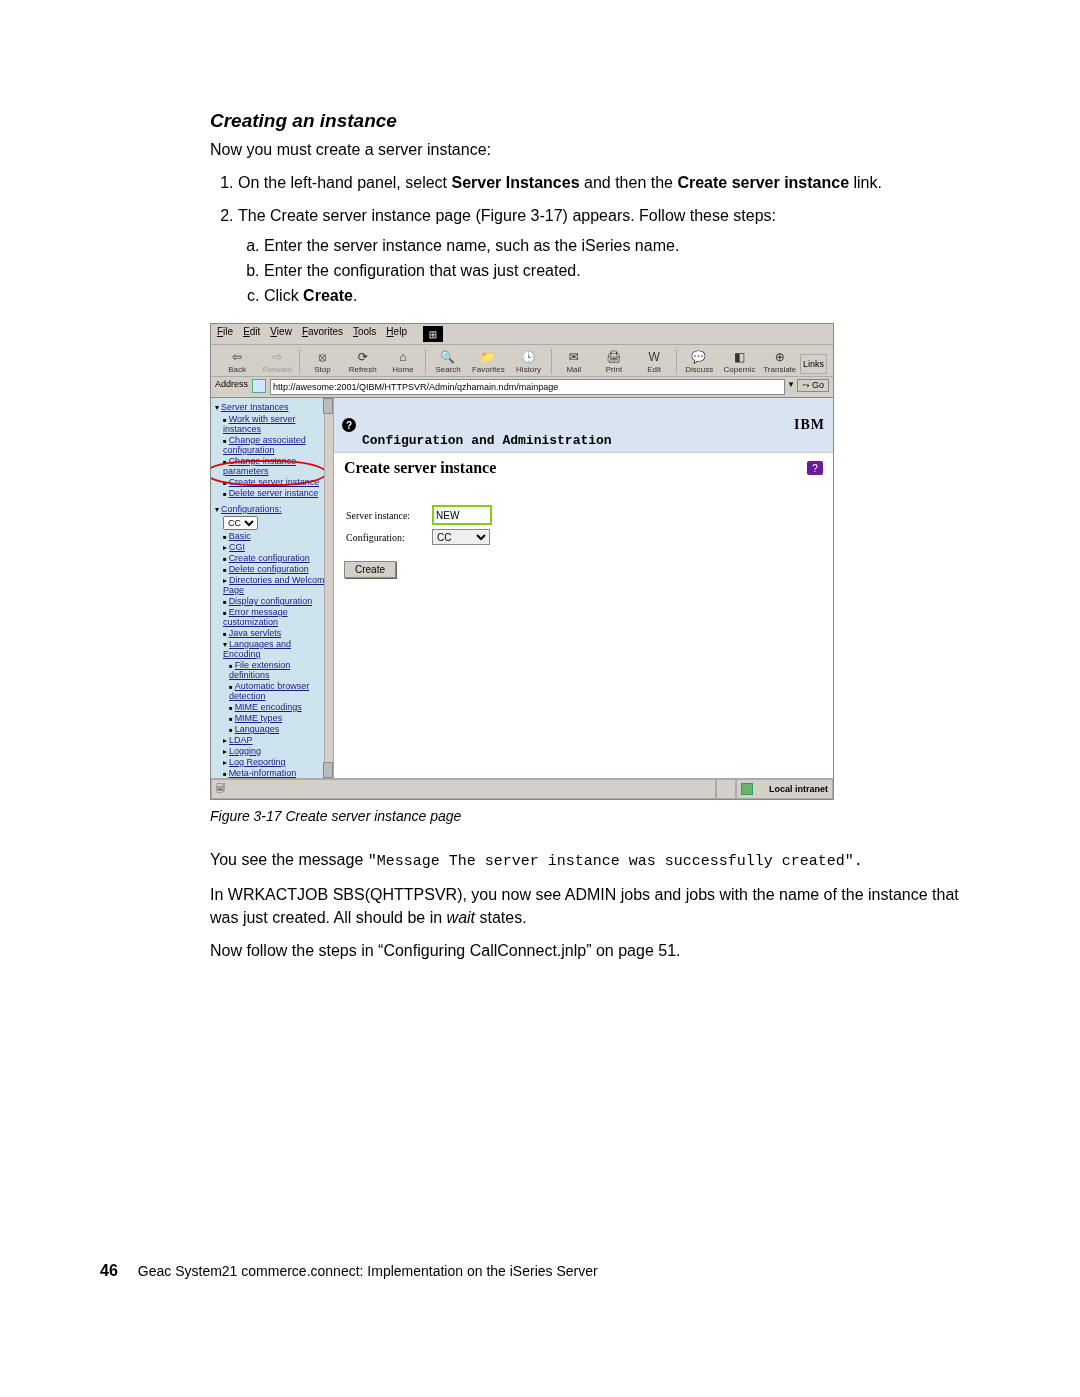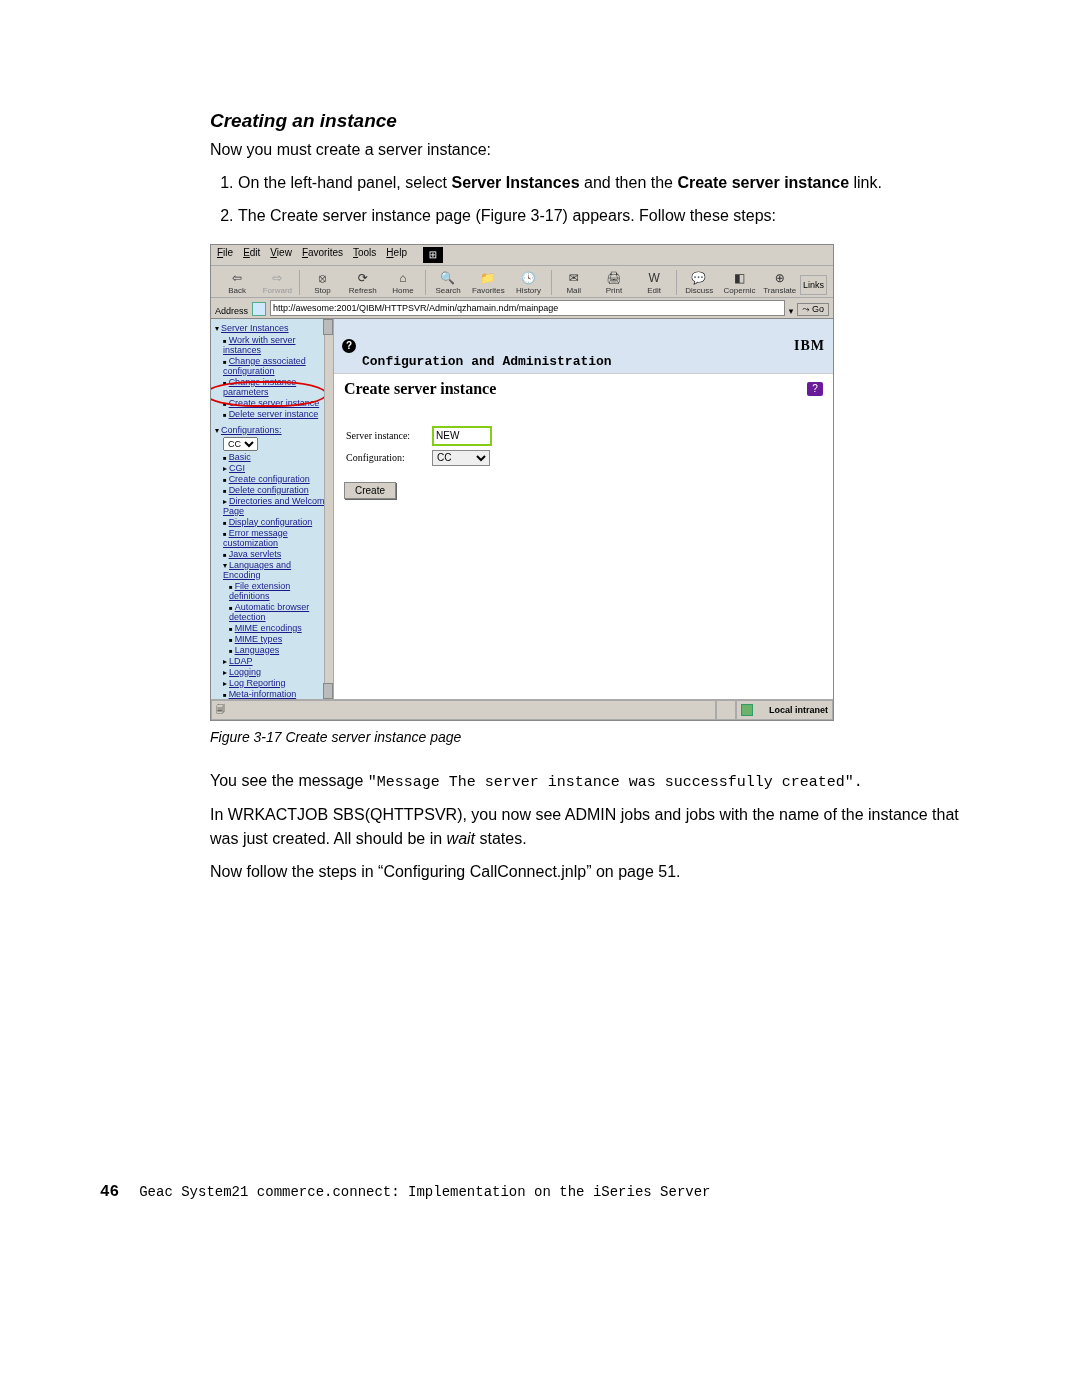--- a/index.html
+++ b/index.html
@@ -92,21 +92,21 @@
     width: 20px; height: 16px;
     background: #000;
     margin-left: 6px;
     align-self: flex-start;
     display: flex; align-items: center; justify-content: center;
     color: #fff; font-size: 10px;
   }
   .addrbar {
     background: #d4d0c8;
     display: flex;
-    align-items: flex-end;
+    align-items: flex-start;
     padding: 2px 4px;
     border-bottom: 1px solid #888;
     gap: 4px;
     font-size: 9px;
   }
   .addrbar .ie {
     width: 12px; height: 12px;
     border: 1px solid #5a8;
     background: #cfe8ff;
     display: inline-block;
@@ -206,40 +206,46 @@
   .statusbar .cell.zone .ic { width:10px; height:10px; background:#6bb36b; border:1px solid #396; display:inline-block;}
 
   .caption { font-style: italic; font-size: 14px; margin: 8px 0 24px 0; }
 
   .footer {
     display:flex;
     align-items: baseline;
     gap: 20px;
     margin-top: 300px;
     margin-left: -110px;
-    font-family: Liberation Mono, monospace;
   }
   .footer .pn { font-weight: bold; font-size: 16px; }
   .footer .ft { font-size: 14px; }
   .underline-first::first-letter { text-decoration: underline; }
 </style>
 </head>
 <body>
 
 <div class="page">
 
   <div class="heading">Creating an instance</div>
   <p class="body-text">Now you must create a server instance:</p>
 
   <ol class="main-list">
     <li>
       <span>On the left-hand panel, select </span><span class="bold">Server Instances</span><span> and then the </span><span class="bold">Create server instance</span><span> link.</span>
     </li>
     <li>
       <span>The Create server instance page (Figure 3-17) appears. Follow these steps:</span>
+      <ol class="sub-list">
+        <li>Enter the server instance name, such as the iSeries name.</li>
+        <li>Enter the configuration that was just created.</li>
+        <li>
+          <span>Click </span><span class="bold">Create</span><span>.</span>
+        </li>
+      </ol>
     </li>
   </ol>
 
   <div class="ss">
 
     <div class="menubar">
       <span class="underline-first">File</span>
       <span class="underline-first">Edit</span>
       <span class="underline-first">View</span>
       <span class="underline-first">Favorites</span>

